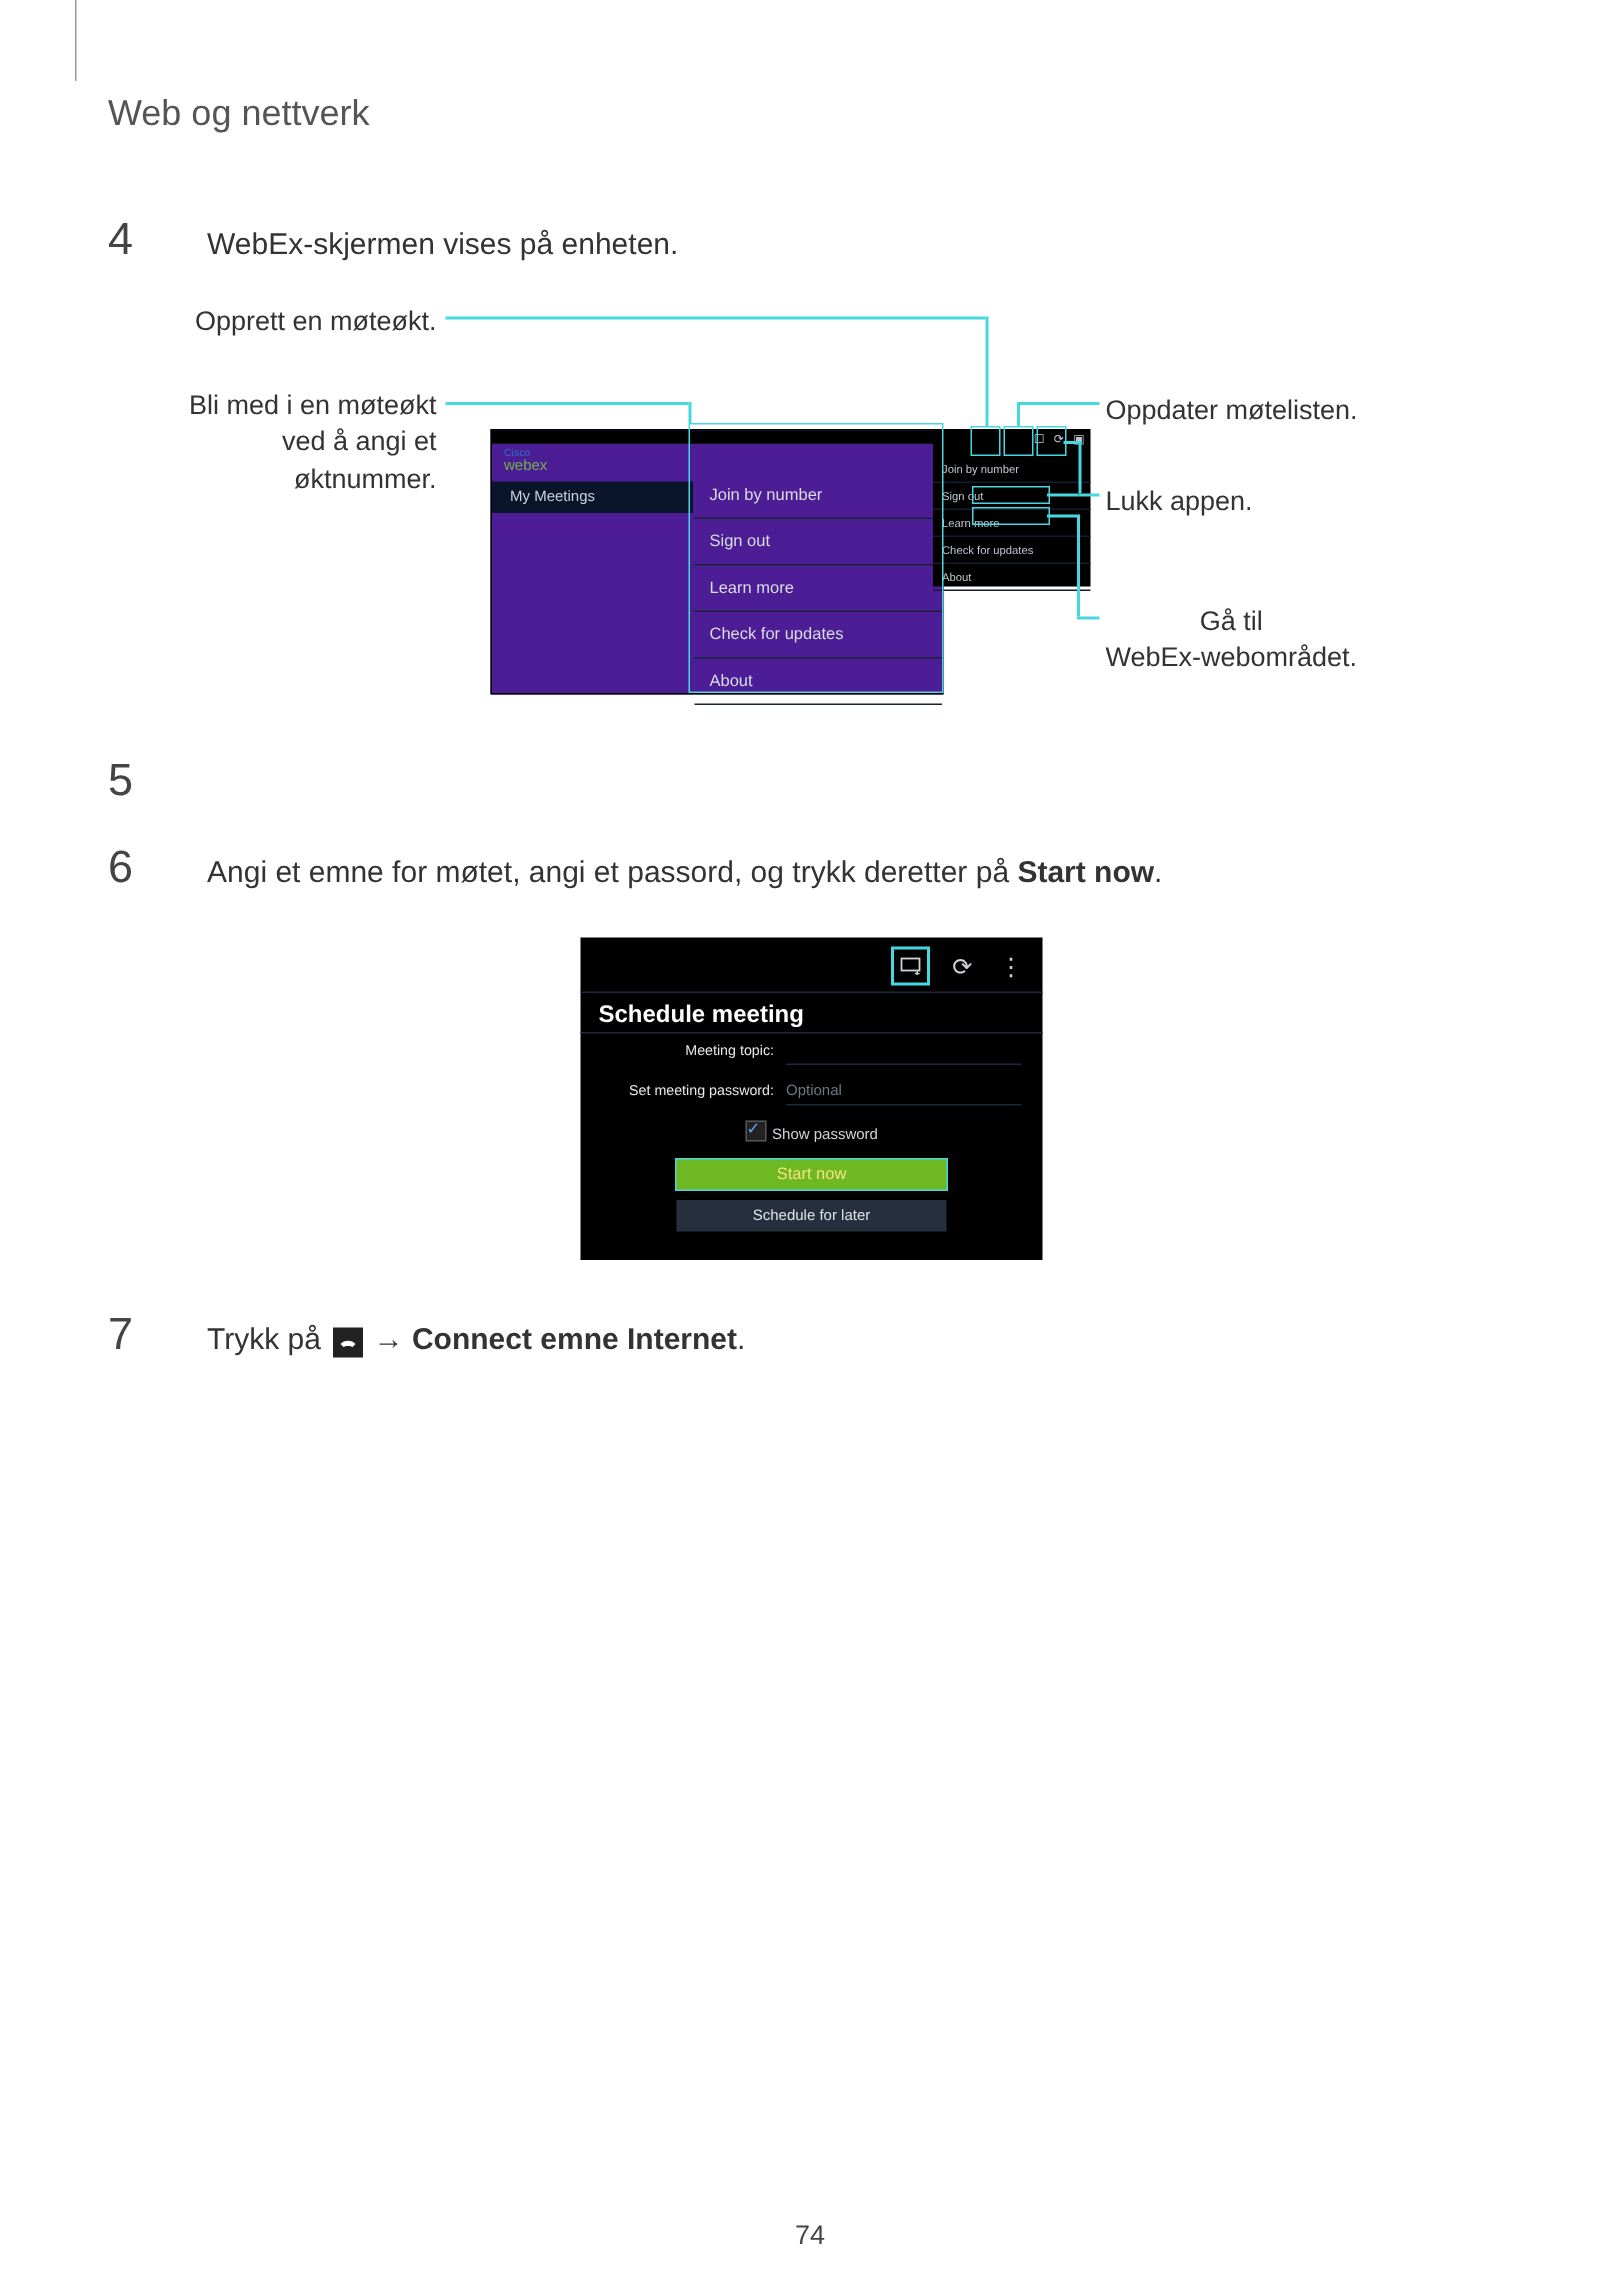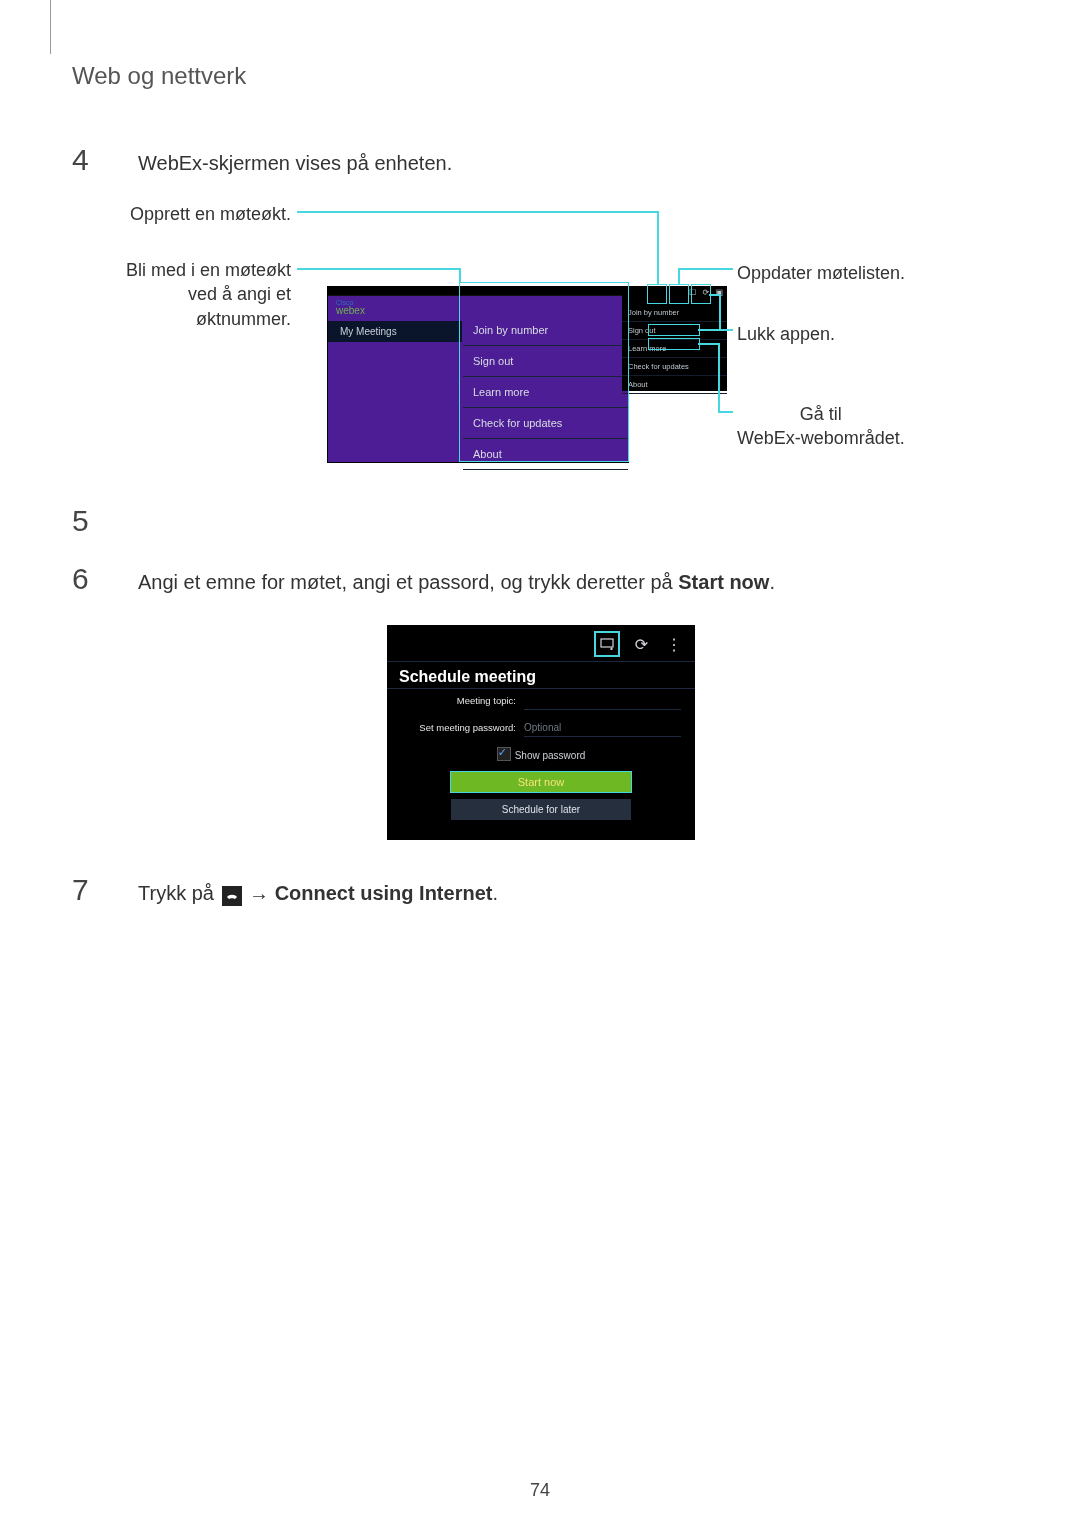--- a/index.html
+++ b/index.html
@@ -279,20 +279,20 @@
       <div class="btn-grey">Schedule for later</div>
     </div>
 
     <div class="step">
       <div class="num">7</div>
       <div class="text">
         <span>Trykk på </span><span class="inline-icon">
             <svg width="14" height="14" viewBox="0 0 14 14">
               <path d="M2 8 C4 5 10 5 12 8 L10 10 C9 9 5 9 4 10 Z" fill="#fff"></path>
             </svg>
-          </span><span> → </span><b>Connect using Internet</b><span>.</span>
+          </span><span> → </span><b>Connect emne Internet</b><span>.</span>
       </div>
     </div>
 
   </div>
 </div>
 
 <div class="page-number">74</div>
 
 </body></html>

